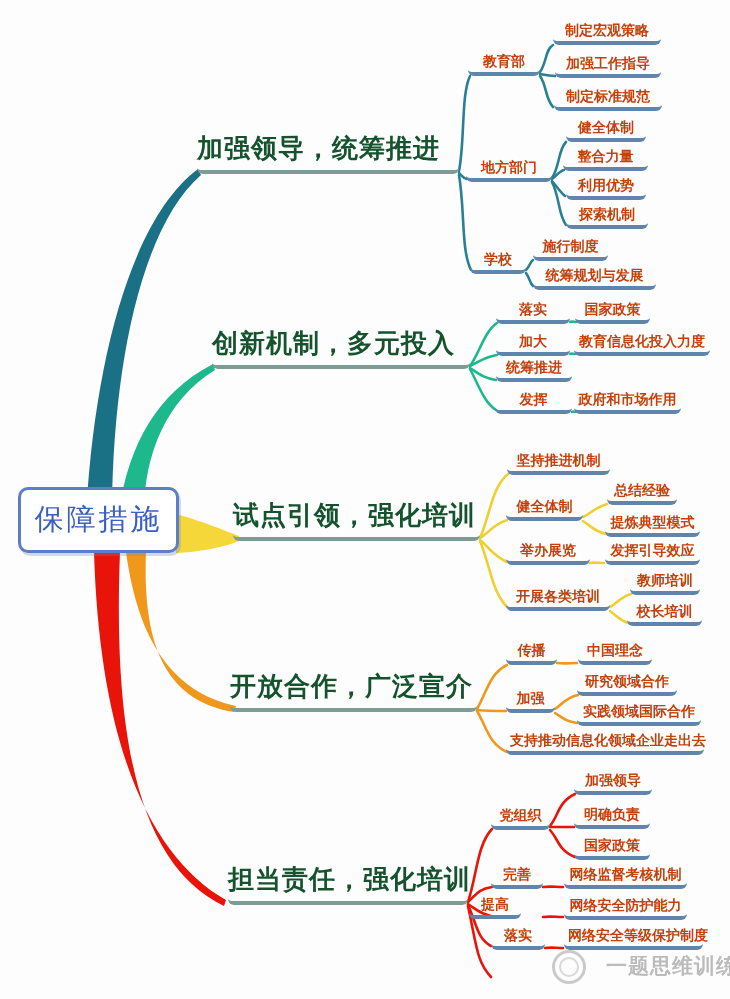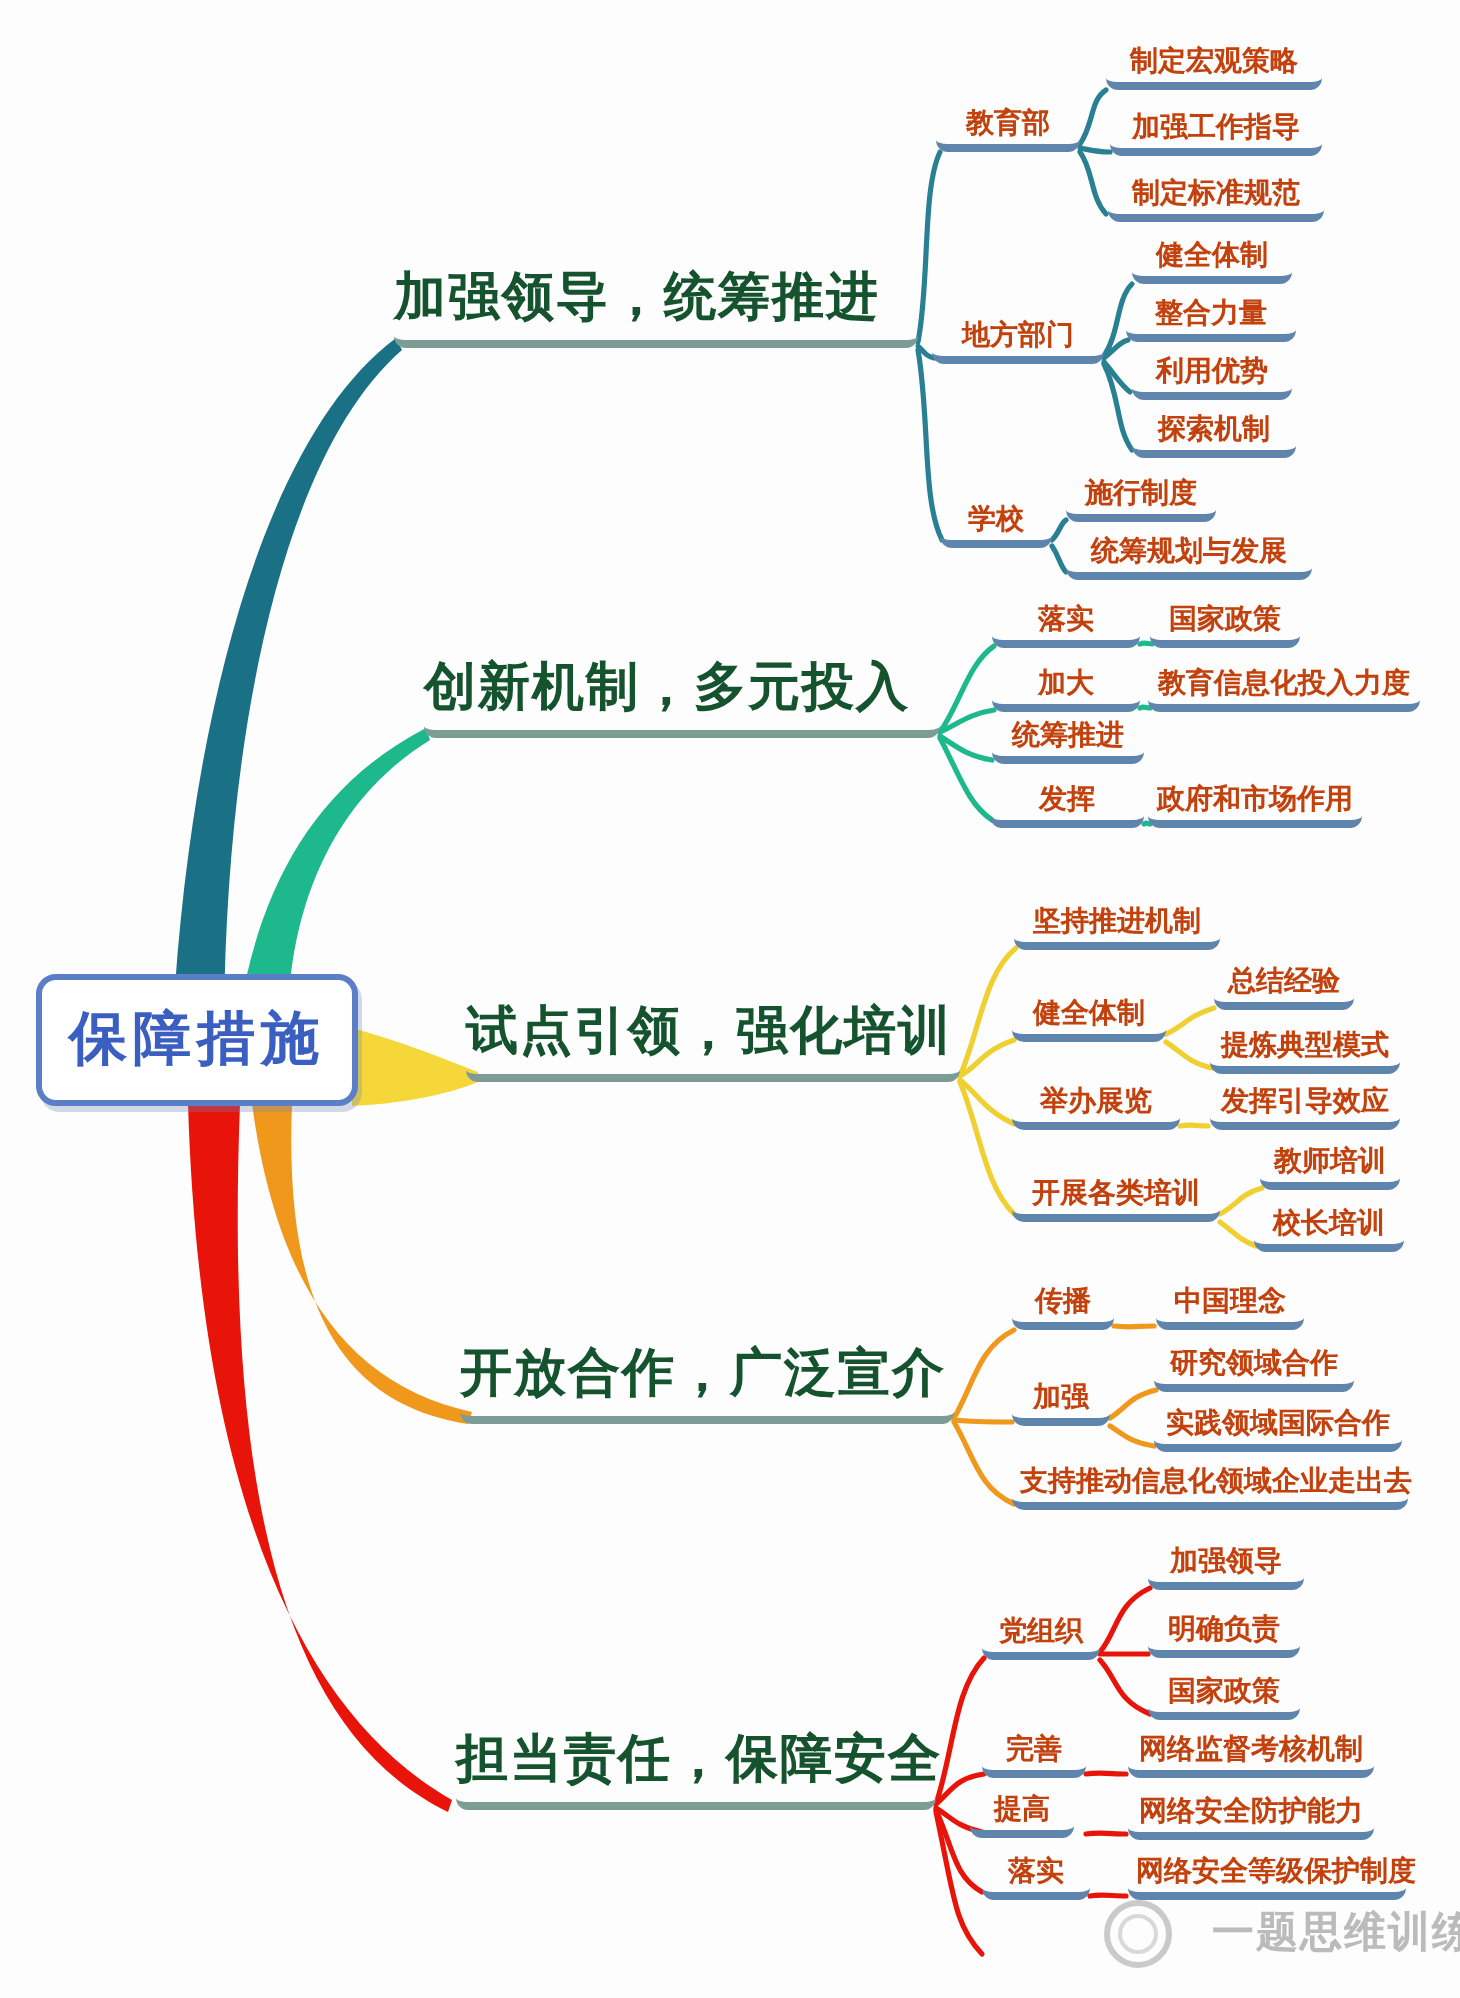--- a/index.html
+++ b/index.html
@@ -20,21 +20,21 @@
     position:absolute; z-index:2; box-sizing:border-box;
     height:44px; line-height:36px;
     font-size:26px; font-weight:700; color:#14532d;
     text-align:left; white-space:nowrap; letter-spacing:1px;
     border-bottom:4px solid #7d9c96; border-radius:6px;
   }
   .central {
     position:absolute; z-index:3; left:18px; top:487px; width:161px; height:66px;
     background:#ffffff; border:3px solid #5b7ec7; border-radius:10px;
     box-shadow:2px 3px 0 rgba(110,135,190,0.30);
-    color:#3a5fc0; font-size:29px; font-weight:700; letter-spacing:3px;
+    color:#3a5fc0; font-size:29px; font-weight:400; letter-spacing:3px;
     display:flex; align-items:center; justify-content:center; box-sizing:border-box;
   }
   .watermark {
     position:absolute; z-index:4; left:606px; top:952px;
     font-size:21px; font-weight:700; letter-spacing:1px;
     color:rgba(158,158,158,0.70); white-space:nowrap;
   }
   .wm-logo {
     position:absolute; z-index:4; left:552px; top:950px; width:34px; height:34px;
     border:3px solid rgba(160,160,160,0.55); border-radius:50%; box-sizing:border-box;
@@ -157,28 +157,28 @@
   <div class="node" style="left:627px;top:600px;width:75px">校长培训</div>
 
   <div class="main" style="left:230px;top:668px;width:247px">开放合作，广泛宣介</div>
   <div class="node" style="left:506px;top:639px;width:51px">传播</div>
   <div class="node" style="left:578px;top:639px;width:74px">中国理念</div>
   <div class="node" style="left:506px;top:687px;width:49px">加强</div>
   <div class="node" style="left:577px;top:670px;width:100px">研究领域合作</div>
   <div class="node" style="left:506px;top:729px;width:198px">支持推动信息化领域企业走出去</div>
   <div class="node" style="left:577px;top:700px;width:124px">实践领域国际合作</div>
 
-  <div class="main" style="left:228px;top:861px;width:240px">担当责任，保障安全</div>
+  <div class="main" style="left:228px;top:861px;width:240px">担当责任，强化培训</div>
   <div class="node" style="left:491px;top:804px;width:59px">党组织</div>
   <div class="node" style="left:574px;top:769px;width:78px">加强领导</div>
   <div class="node" style="left:574px;top:803px;width:76px">明确负责</div>
   <div class="node" style="left:574px;top:834px;width:76px">国家政策</div>
   <div class="node" style="left:491px;top:863px;width:52px">完善</div>
   <div class="node" style="left:564px;top:863px;width:123px">网络监督考核机制</div>
-  <div class="node" style="left:485px;top:893px;width:52px">提高</div>
+  <div class="node" style="left:469px;top:893px;width:52px">提高</div>
   <div class="node" style="left:564px;top:894px;width:123px">网络安全防护能力</div>
   <div class="node" style="left:491px;top:924px;width:54px">落实</div>
   <div class="node" style="left:564px;top:924px;width:139px">网络安全等级保护制度</div>
 
   <div class="wm-logo"></div>
   <div class="watermark">一题思维训练</div>
 
 </div>
 
 </body></html>

